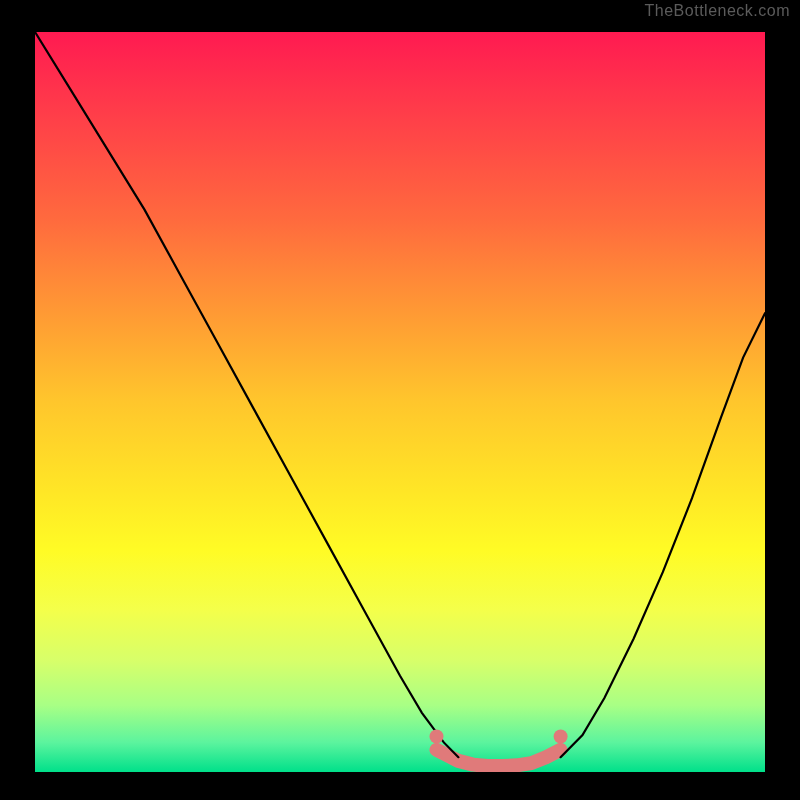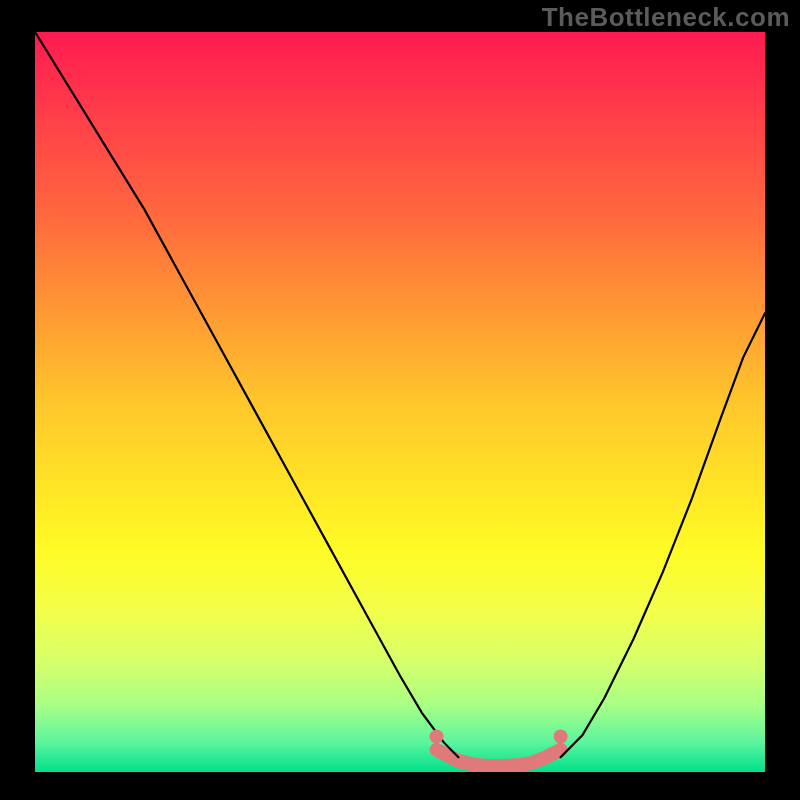--- a/index.html
+++ b/index.html
@@ -8,22 +8,22 @@
     position: relative;
     width: 800px;
     height: 800px;
     background: #000;
   }
   .watermark {
     position: absolute;
     top: 2px;
     right: 10px;
     font-family: Arial, Helvetica, sans-serif;
-    font-size: 26px;
-    font-weight: bold;
+    font-size: 16px;
+    font-weight: normal;
     color: #5b5b5b;
     letter-spacing: 0.5px;
     z-index: 10;
   }
   .plot-area {
     position: absolute;
     left: 35px;
     top: 32px;
     width: 730px;
     height: 740px;

